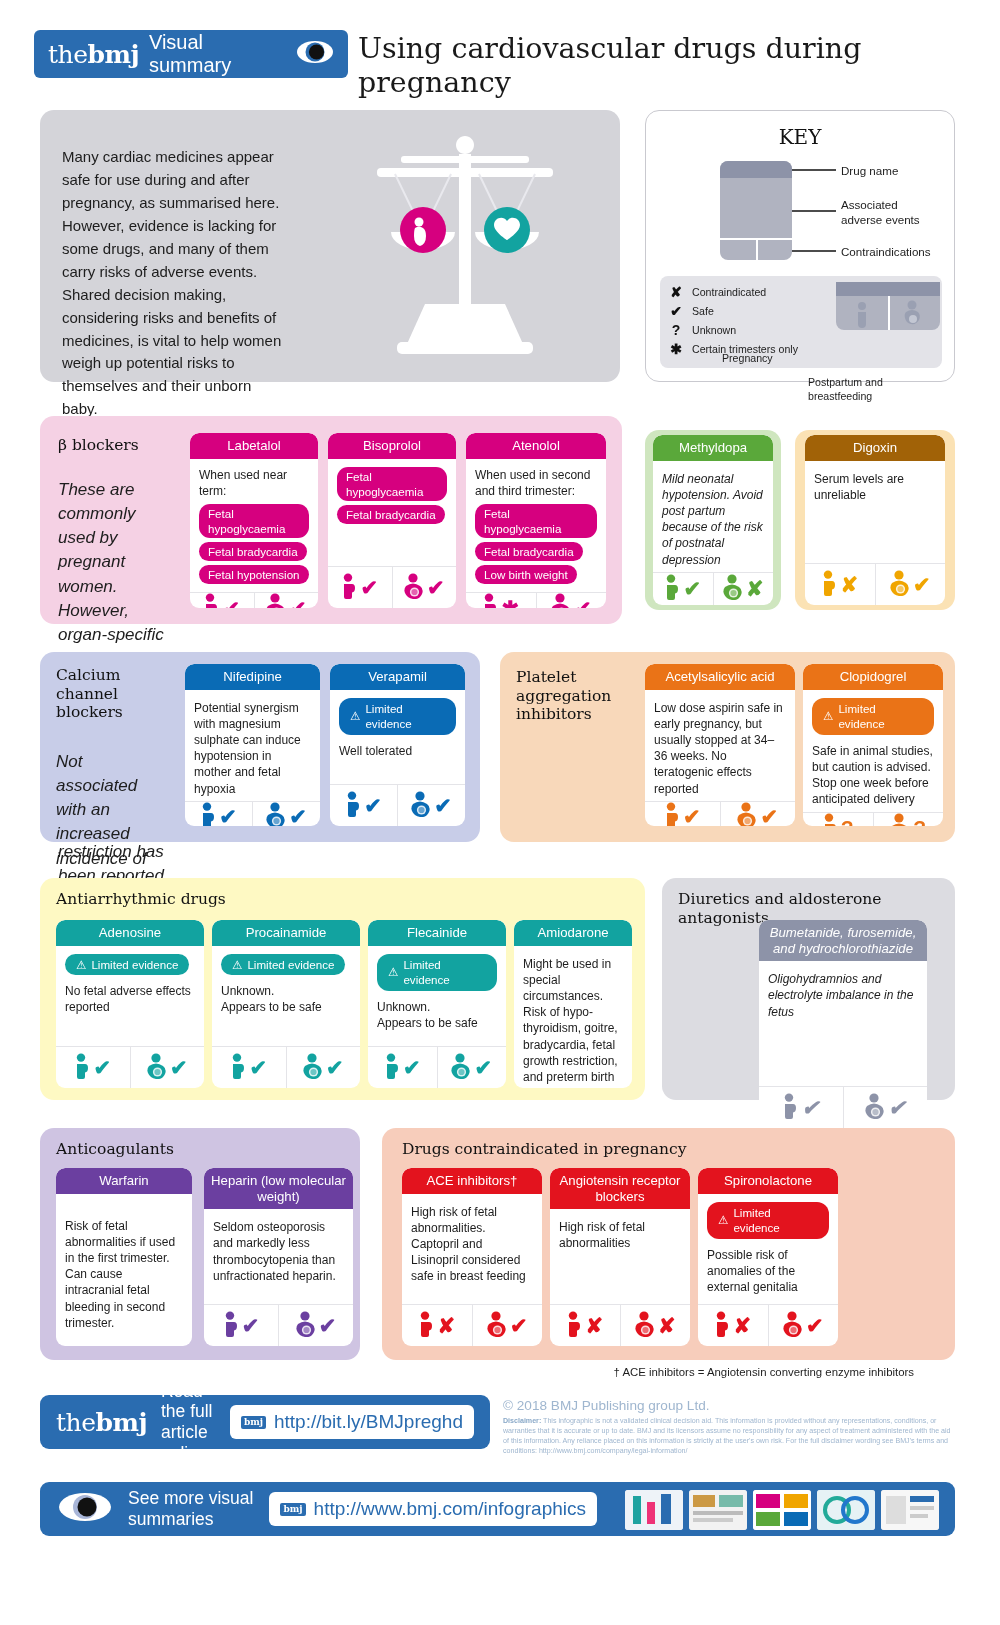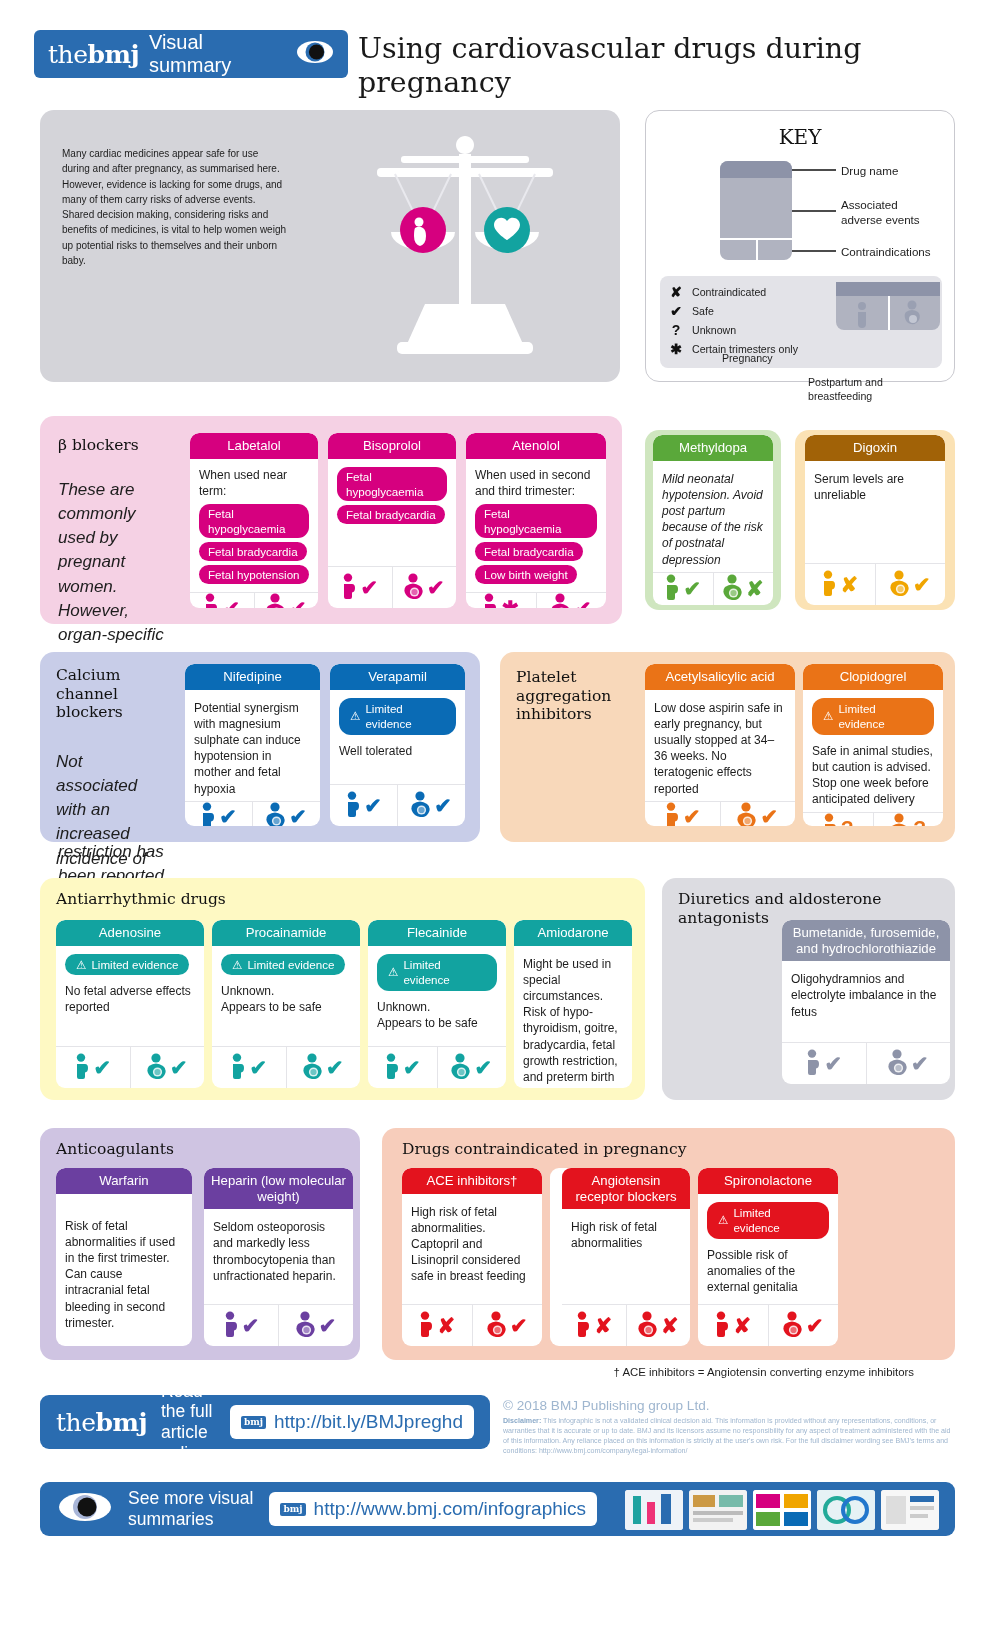--- a/index.html
+++ b/index.html
@@ -28,21 +28,21 @@
     font-size:28.5px; color:#1a1a1a; line-height:1.2;
   }
 
   
   .intro-panel {
     position:absolute; left:40px; top:110px; width:580px; height:272px;
     background:#d4d4d9; border-radius:14px;
   }
   .intro-text {
     position:absolute; left:22px; top:36px; width:224px;
-    font-size:10px; line-height:1.53; color:#1d1d1d;
+    font-size:15px; line-height:1.53; color:#1d1d1d;
   }
   .scales { position:absolute; left:275px; top:18px; }
 
   
   .key-panel {
     position:absolute; left:645px; top:110px; width:310px; height:272px;
     background:#ffffff; border:1.6px solid #c9c9cf; border-radius:14px;
   }
   .key-title { text-align:center; margin-top:14px; font-family:"DejaVu Serif","Liberation Serif",serif; font-size:20px; color:#111; }
   .key-card {
@@ -544,21 +544,21 @@
       </div>
       <div class="card" style="left: 474px; top: 42px; width: 118px; height: 168px;">
         <div class="card-head" style="background: rgb(18, 163, 160);">Amiodarone</div>
         <div class="card-body">
           <div class="note" style="white-space: pre-line;">Might be used in special circumstances. Risk of hypo-thyroidism, goitre, bradycardia, fetal growth restriction, and preterm birth</div>
         </div>
       </div>
     </div>
     <div class="group" style="left: 662px; top: 878px; width: 293px; height: 222px; background: rgb(220, 220, 225);">
       <div class="group-title" style="position: absolute; left: 16px; top: 12px;">Diuretics and aldosterone antagonists</div>
-      <div class="card" style="left: 120px; top: 42px; width: 168px; height: 164px;">
+      <div class="card" style="left: 97px; top: 42px; width: 168px; height: 208px; font-style: italic;">
         <div class="card-head" style="background: rgb(141, 147, 168);">Bumetanide, furosemide, and hydrochlorothiazide</div>
         <div class="card-body">
           <div class="note" style="white-space: pre-line;">Oligohydramnios and electrolyte imbalance in the fetus</div>
         </div>
         <div class="card-foot">
           <div class="foot-cell">
             <span><svg width="17" height="26" viewBox="0 0 17 26">
                 <circle cx="7" cy="4.6" r="4.2" fill="#8d93a8"></circle>
                 <path d="M3 11 h8 q3 0 3 4 q0 4 -3 4.5 v4.5 q0 2 -2 2 h-4 q-2 0 -2 -2 v-13z" fill="#8d93a8"></path>
               </svg></span>
@@ -646,21 +646,21 @@
             <span><svg width="21" height="26" viewBox="0 0 21 26">
                 <circle cx="9" cy="5" r="4.6" fill="#e3131e"></circle>
                 <path d="M2 13 q7 -5 14 0 q4 3 2 8 q-3 6 -9 5 q-6 -1 -8 -6 q-1.5 -4 1 -7z" fill="#e3131e"></path>
                 <circle cx="10.5" cy="19" r="4.6" fill="#ffffff" opacity="0.85"></circle>
                 <circle cx="10.5" cy="19" r="3.1" fill="#e3131e" opacity="0.55"></circle>
               </svg></span>
             <span class="mark" style="color: rgb(227, 19, 30);">✔</span>
           </div>
         </div>
       </div>
-      <div class="card" style="left: 168px; top: 40px; width: 140px; height: 178px; padding-left: 12px;">
+      <div class="card" style="left: 168px; top: 40px; width: 140px; height: 178px;">
         <div class="card-head" style="background: rgb(227, 19, 30);">Angiotensin receptor blockers</div>
         <div class="card-body">
           <div class="note" style="white-space: pre-line;">High risk of fetal abnormalities</div>
         </div>
         <div class="card-foot">
           <div class="foot-cell">
             <span><svg width="17" height="26" viewBox="0 0 17 26">
                 <circle cx="7" cy="4.6" r="4.2" fill="#e3131e"></circle>
                 <path d="M3 11 h8 q3 0 3 4 q0 4 -3 4.5 v4.5 q0 2 -2 2 h-4 q-2 0 -2 -2 v-13z" fill="#e3131e"></path>
               </svg></span>

